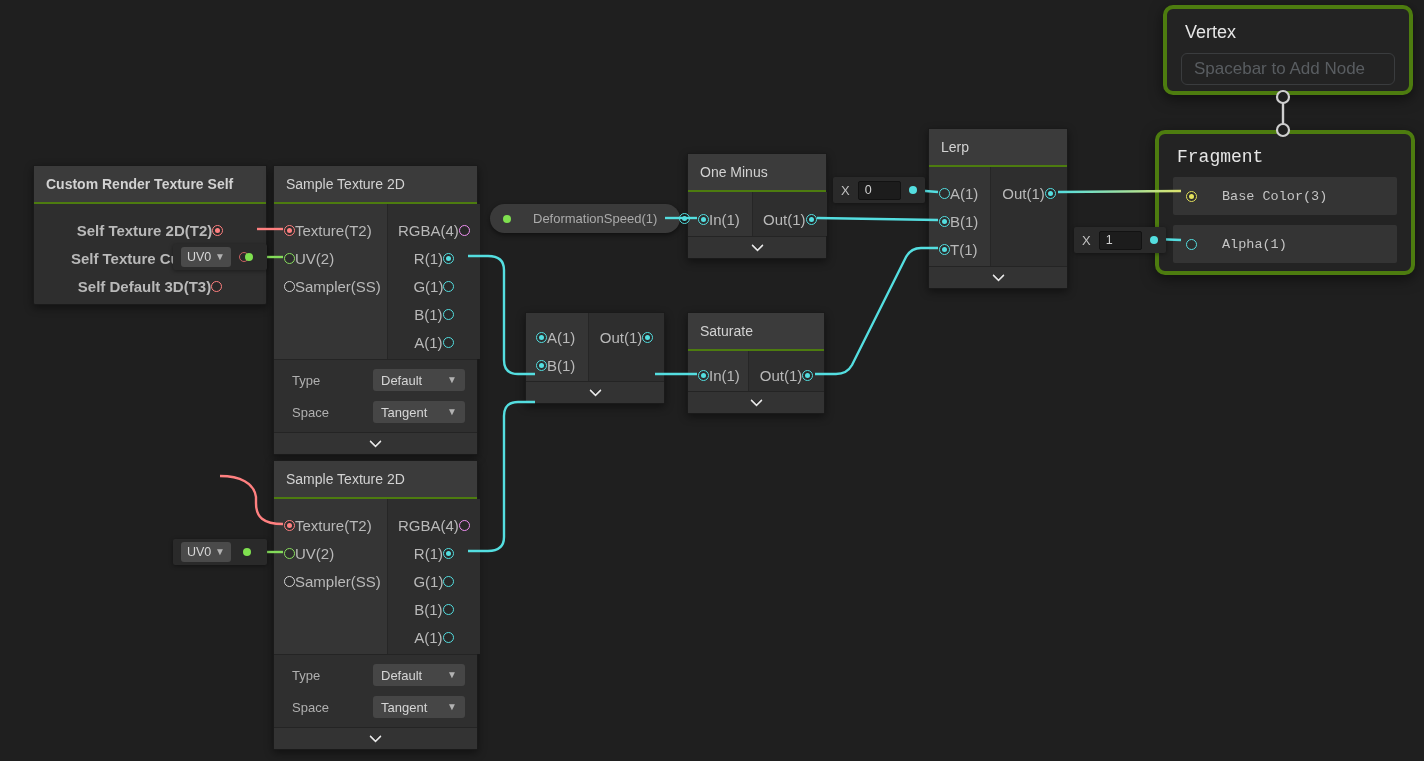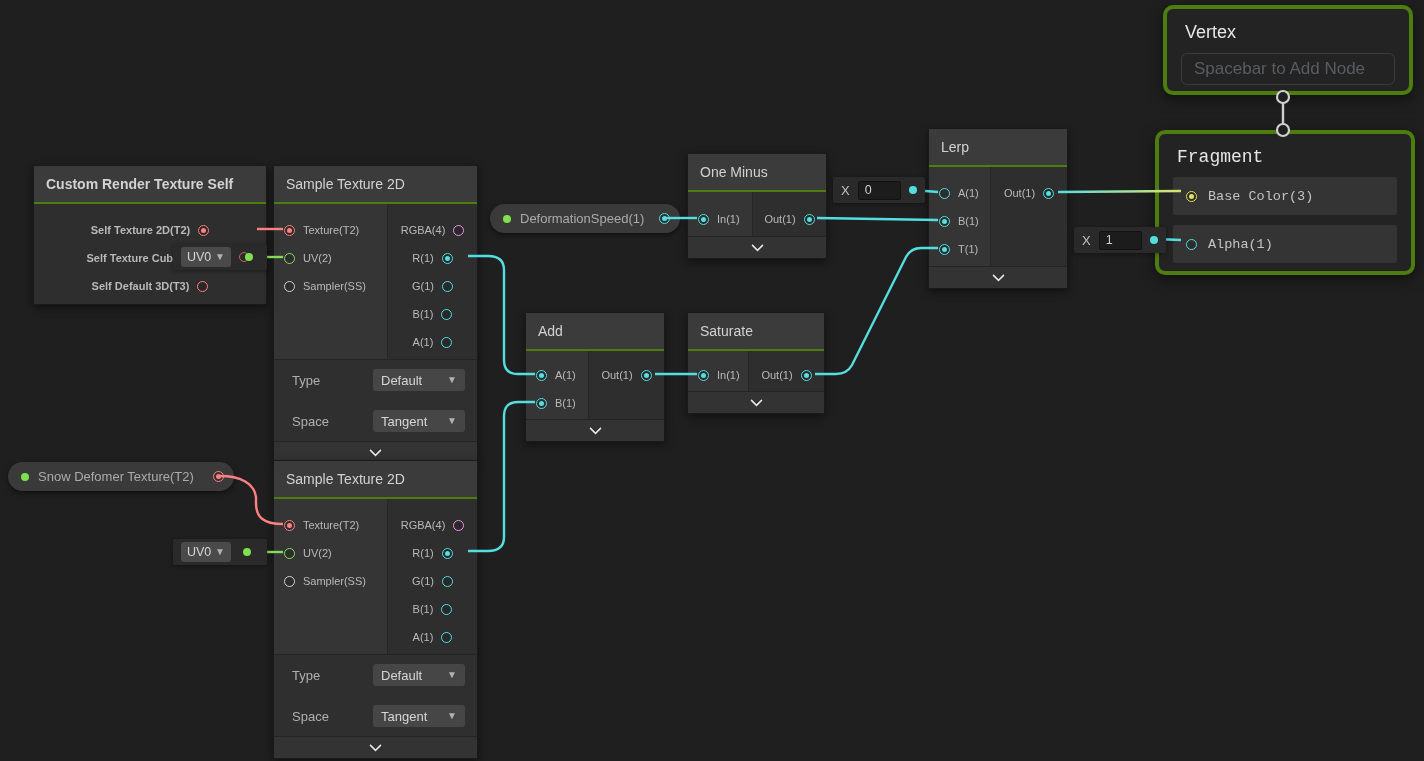--- a/index.html
+++ b/index.html
@@ -14,47 +14,47 @@
     position:absolute; background:#2e2e2e; border:1px solid #1a1a1a; border-radius:2px;
     box-shadow:0 3px 8px rgba(0,0,0,.45); color:#bcbcbc;
   }
   .title {
     height:38px; line-height:37px; padding:0 12px; font-size:14px; color:#d2d2d2;
     background:#3b3b3b; border-bottom:2px solid #4d7c0f; white-space:nowrap; overflow:hidden;
   }
   .cols { display:flex; align-items:stretch; }
   .col-in { background:#353535; border-right:1px solid #262626; flex:0 0 auto; }
   .col-out { flex:1 1 auto; background:#2e2e2e; }
-  .prow { display:flex; align-items:center; height:28px; padding:0 10px; gap:8px; font-size:11px; color:#b9b9b9; white-space:nowrap; }
+  .prow { display:flex; align-items:center; height:28px; padding:0 10px; font-size:15px; color:#b9b9b9; white-space:nowrap; }
   .prow.out { justify-content:center; }
   
   .port { width:11px; height:11px; border-radius:50%; border:1.6px solid currentColor; position:relative; flex:0 0 auto; background:rgba(25,25,25,.25); }
   .port.filled::after { content:""; position:absolute; inset:2px; border-radius:50%; background:currentColor; }
   .c-red    { color:#ff8080; }
   .c-green  { color:#88dc5e; }
   .c-cyan   { color:#54dee0; }
   .c-pink   { color:#ee8ff0; }
   .c-yellow { color:#e3e15c; }
   .c-gray   { color:#d4d4d4; }
   
-  .sel { padding:9px 12px 9px 18px; display:flex; flex-direction:column; gap:19px; border-top:1px solid #242424; background:#2f2f2f; }
+  .sel { padding:9px 12px 9px 18px; display:flex; flex-direction:column; gap:10px; border-top:1px solid #242424; background:#2f2f2f; }
   .selrow { display:flex; align-items:center; justify-content:space-between; height:22px; }
   .sellabel { color:#b0b0b0; font-size:13px; }
   .dropdown {
     width:92px; height:22px; background:#464646; border-radius:3px;
     display:flex; align-items:center; justify-content:space-between; padding:0 8px;
     color:#d6d6d6; font-size:13px; cursor:default;
   }
   .dd-arrow { font-size:10px; color:#b2b2b2; line-height:1; }
   .chevrow { height:22px; background:#333333; border-top:1px solid #242424; display:flex; align-items:center; justify-content:center; }
   .chev { width:9px; height:9px; border-right:2.2px solid #e9e9e9; border-bottom:2.2px solid #e9e9e9; transform:rotate(45deg); margin-top:-5px; border-radius:1px; }
   
   .pill {
     position:absolute; height:29px; border-radius:15px; background:#3a3a3a;
-    display:flex; align-items:center; gap:9px; padding:0 10px 0 13px;
+    display:flex; align-items:center; gap:22px; padding:0 10px 0 13px;
     box-shadow:0 2px 5px rgba(0,0,0,.5); color:#ababab; font-size:13px; white-space:nowrap;
   }
   .pill-dot { width:8px; height:8px; border-radius:50%; background:#7fe04f; flex:0 0 auto; }
   
   .widget {
     position:absolute; height:26px; background:#2a2a2a; border-radius:2px;
     display:flex; align-items:center; padding:0 8px; gap:8px; box-shadow:0 1px 4px rgba(0,0,0,.4);
     color:#c2c2c2; font-size:13px; z-index:6;
   }
   .xinput {
@@ -73,21 +73,21 @@
     position:absolute; border:4px solid #4d7c0f; border-radius:10px; background:#232323;
     box-shadow:0 4px 14px rgba(0,0,0,.5);
   }
   .ctx-title { font-size:18px; color:#e6e6e6; padding:13px 18px 10px 18px; }
   .ctx-placeholder {
     margin:0 14px; height:32px; line-height:30px; padding:0 12px;
     border:1px solid #3a3c3e; border-radius:6px; color:#595d61; font-size:17px; white-space:nowrap;
   }
   .ctx-block {
     margin:0 14px 10px 14px; height:38px; background:#343434; border-radius:2px;
-    display:flex; align-items:center; gap:11px; padding:0 13px; font-size:13.5px; color:#c4c4c4;
+    display:flex; align-items:center; gap:25px; padding:0 13px; font-size:13.5px; color:#c4c4c4;
   }
   
   svg.wires { position:absolute; left:0; top:0; z-index:5; pointer-events:none; }
   svg.wires path, svg.wires line { fill:none; stroke-width:2.4px; }
   .e-cyan  { stroke:#54dee0; }
   .e-green { stroke:#84dc5a; }
   .e-red   { stroke:#ff8080; }
   .e-stack { stroke:#cfcfcf; stroke-width:3.5px; }
   .stack-circle { fill:#1f1f1f; stroke:#cfcfcf; stroke-width:2.2px; }
 </style>
@@ -251,21 +251,20 @@
             <span class="port filled c-cyan"></span>
           </div>
       </div>
     </div>
     <div class="chevrow">
         <span class="chev"></span>
       </div>
   </div>
 
   <div class="node" style="left:525px; top:312px; width:140px;">
-    <div class="title">Add</div>
     <div class="cols" style="height:68px;">
       <div class="col-in" style="width:63px; padding-top:10px;">
         <div class="prow">
             <span class="port filled c-cyan"></span>
             <span>A(1)</span>
           </div>
         <div class="prow">
             <span class="port filled c-cyan"></span>
             <span>B(1)</span>
           </div>
@@ -331,25 +330,20 @@
         <span class="chev"></span>
       </div>
   </div>
 
   <div class="pill" style="left:490px; top:204px; width:190px;">
     <span class="pill-dot"></span>
     <span style="flex:1">DeformationSpeed(1)</span>
     <span class="port filled c-cyan"></span>
   </div>
 
-  <div class="pill" style="left:8px; top:462px; width:226px;">
-    <span class="pill-dot"></span>
-    <span style="flex:1">Snow Defomer Texture(T2)</span>
-    <span class="port filled c-red"></span>
-  </div>
 
   <div class="widget" style="left:173px; top:244px; width:94px;">
     <div class="dropdown small">
         <span>UV0</span>
         <span class="dd-arrow">▼</span>
       </div>
     <span class="sliver-wrap">
       <span class="sliver-ring"></span>
       <span class="conn-dot green"></span>
     </span>

